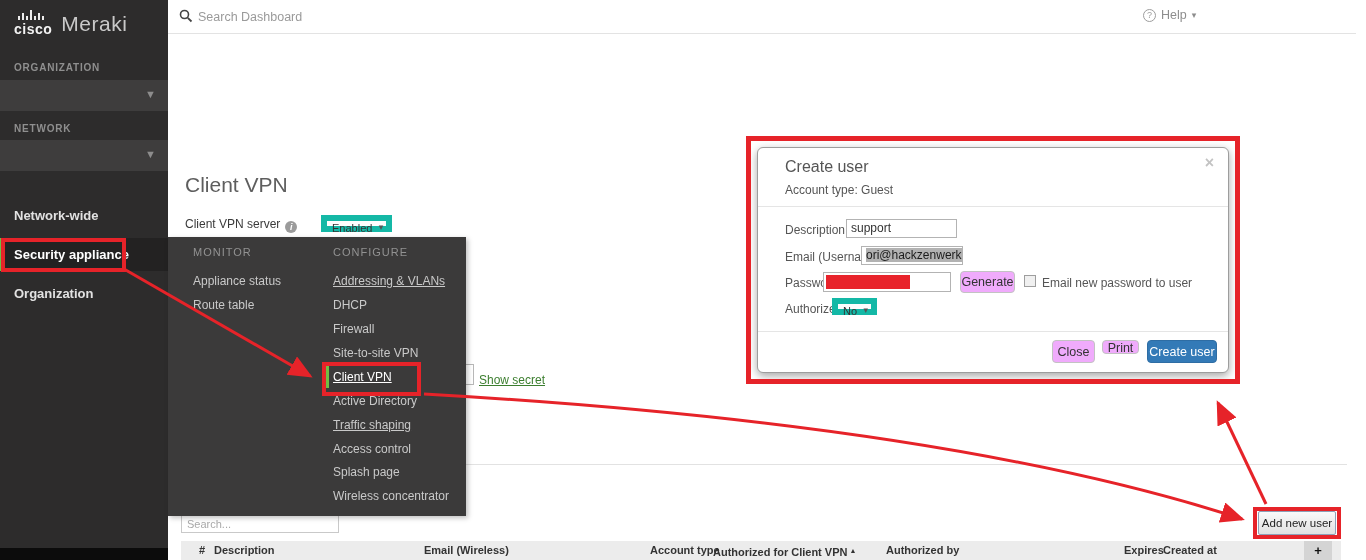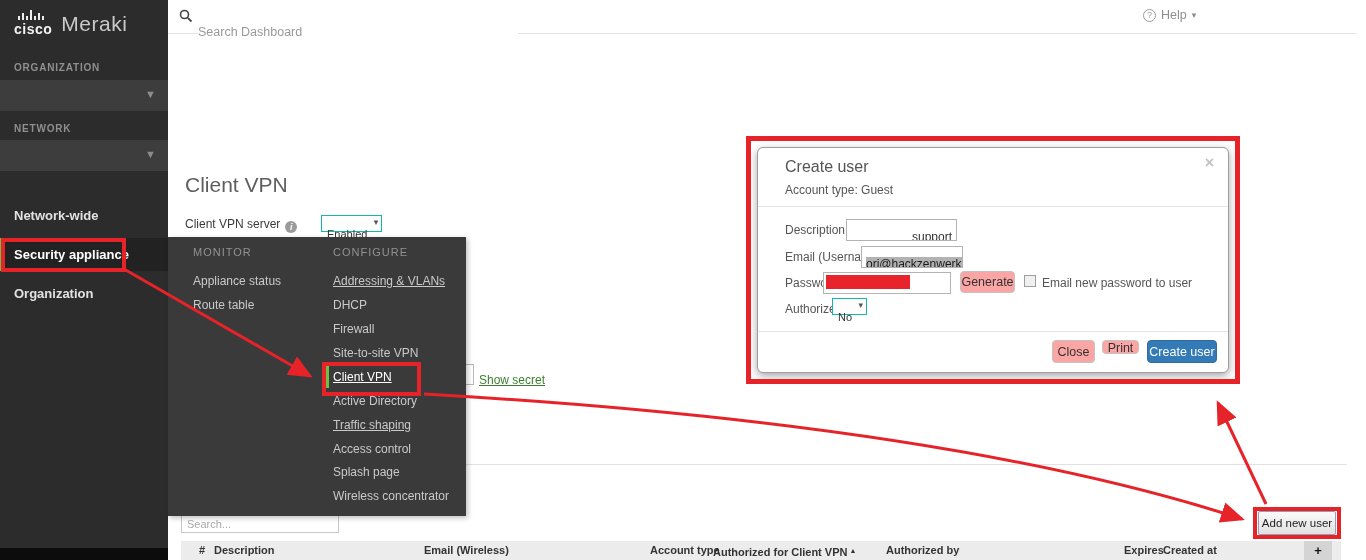--- a/index.html
+++ b/index.html
@@ -16,55 +16,55 @@
   .side-label { position:absolute; left:14px; font-size:10px; font-weight:bold; color:#8f8f8f; letter-spacing:0.8px; }
   .side-select { position:absolute; left:0; width:168px; height:31px; background:#3e3d3d; cursor:pointer; }
   .side-select .chev { position:absolute; right:12px; top:8px; color:#8d8d8d; font-size:11px; }
   .nav-item { position:absolute; left:0; width:168px; padding-left:14px; font-size:13px; font-weight:600; color:#e2e2e2; cursor:pointer; }
   .nav-item.active { background:#232222; color:#ffffff; }
   .green-bar { position:absolute; left:0; top:0; width:4px; height:100%; background:#6fbf44; }
 
   
   .topbar { position:absolute; left:168px; top:0; width:1188px; height:34px; background:#fff; border-bottom:1px solid #e3e3e3; z-index:5; }
   .search-icon { position:absolute; left:11px; top:9px; }
-  .topbar-search { position:absolute; left:30px; top:6px; width:320px; height:22px; border:none; outline:none; font-size:12.5px; color:#444; font-family:"Liberation Sans", sans-serif;margin-top:15px; }
+  .topbar-search { position:absolute; left:30px; top:6px; width:320px; height:22px; border:none; outline:none; font-size:12.5px; color:#444; font-family:"Liberation Sans", sans-serif; }
   .topbar-search::placeholder { color:#9a9a9a; }
   .help-wrap { position:absolute; left:975px; top:8px; display:flex; align-items:center; gap:5px; color:#8d8d8d; font-size:12.5px; cursor:pointer; }
   .q-icon { display:inline-flex; align-items:center; justify-content:center; width:13px; height:13px; border:1px solid #9d9d9d; border-radius:50%; font-size:9px; color:#9d9d9d; }
   .caret-dn { font-size:9px; color:#8d8d8d; }
 
   
   .page-title { position:absolute; left:185px; top:173px; font-size:21px; color:#5e5e5e; }
   .server-label { position:absolute; left:185px; top:217px; font-size:12px; color:#3a3a3a; }
   .info-icon { display:inline-flex; align-items:center; justify-content:center; width:12px; height:12px; border-radius:50%; background:#9b9b9b; color:#fff; font-size:9px; font-style:italic; font-weight:bold; margin-left:5px; vertical-align:-2px; }
-  .mini-select { position:absolute; border:1px solid #14b8a6; background:#fdfdfd; font-size:11px; color:#333; padding:12px 14px 1px 5px; cursor:pointer; }
+  .mini-select { position:absolute; border:6px solid #14b8a6; background:#fdfdfd; font-size:11px; color:#333; padding:1px 14px 1px 5px; cursor:pointer; }
   .mini-select::after { content:"▾"; position:absolute; right:3px; top:1px; font-size:9px; color:#555; }
   .server-select { left:321px; top:215px; height:17px; }
   .secret-input { position:absolute; left:380px; top:364px; width:94px; height:21px; border:1px solid #b8b8b8; background:#fff; z-index:4; }
   .show-secret { position:absolute; left:479px; top:373px; font-size:12px; color:#3c7e2f; text-decoration:underline; cursor:pointer; z-index:4; }
   .content-divider { position:absolute; left:177px; top:464px; width:1170px; height:1px; background:#e2e2e2; }
 
   
   .flyout { position:absolute; left:168px; top:237px; width:298px; height:279px; background:#3b3a3a; box-shadow:2px 2px 5px rgba(0,0,0,0.25); z-index:20; }
   .flyout-header { position:absolute; font-size:11px; color:#929292; letter-spacing:1px; }
   .flyout-item { position:absolute; font-size:12px; color:#c9c9c9; cursor:pointer; white-space:nowrap; }
   .flyout-item.active { color:#ffffff; text-decoration:underline; }
   .flyout-green-bar { position:absolute; left:157px; top:129px; width:4px; height:22px; background:#6fbf44; }
 
   
   .modal { position:absolute; left:757px; top:147px; width:472px; height:226px; background:#fff; border:1px solid #9d9d9d; border-radius:6px; box-shadow:0 3px 9px rgba(0,0,0,0.35); z-index:40; font-size:12px; color:#555; }
   .modal-title { position:absolute; left:27px; top:10px; font-size:16px; color:#555; }
   .modal-close { position:absolute; right:14px; top:6px; font-size:16px; font-weight:bold; color:#c3c3c3; cursor:pointer; }
   .modal-subtitle { position:absolute; left:27px; top:35px; }
   .modal-divider { position:absolute; left:0; width:100%; border-top:1px solid #e5e5e5; }
   .field-label { position:absolute; color:#555; }
-  .text-input { position:absolute; border:1px solid #b3b3b3; background:#fff; font-size:12px; color:#333; padding:10px 4px; overflow:hidden; white-space:nowrap;text-align:right; }
+  .text-input { position:absolute; border:1px solid #b3b3b3; background:#fff; font-size:12px; color:#333; padding:1px 4px; overflow:hidden; white-space:nowrap; }
   .selected-text { background:#b2b2b2; color:#1c1c1c; }
   .redaction { position:absolute; left:2px; top:2px; width:84px; height:14px; background:#e8232b; }
-  .btn { position:absolute; border:1px solid #c3c3c3; border-radius:4px; background:#fca5a5; font-size:12.5px; color:#333; text-align:center; cursor:pointer; font-family:"Liberation Sans", sans-serif; }
+  .btn { position:absolute; border:1px solid #c3c3c3; border-radius:4px; background:#f0abfc; font-size:12.5px; color:#333; text-align:center; cursor:pointer; font-family:"Liberation Sans", sans-serif; }
   .btn-primary { background:#337ab7; border-color:#2e6da4; color:#fff; }
   .checkbox { position:absolute; width:12px; height:12px; border:1px solid #9e9e9e; background:#f0f0f0; cursor:pointer; }
 
   
   .users-search { position:absolute; left:181px; top:514px; width:158px; height:19px; border:1px solid #c9c9c9; font-size:11px; padding-left:5px; color:#444; outline:none; z-index:3; font-family:"Liberation Sans", sans-serif; }
   .users-search::placeholder { color:#a9a9a9; }
   .add-user-btn { position:absolute; left:1258px; top:511px; width:78px; height:24px; border:1px solid #8da0b8; border-radius:2px; background:linear-gradient(#fafafa,#e1e1e1); font-size:11.5px; color:#222; text-align:center; line-height:22px; cursor:pointer; z-index:3; }
   .table-header { position:absolute; left:181px; top:541px; width:1160px; height:19px; background:#ececec; z-index:2; }
   .th { position:absolute; top:0; font-size:11px; font-weight:bold; color:#333; line-height:19px; white-space:nowrap; }
   .sort-icon { font-size:7px; vertical-align:3px; }

